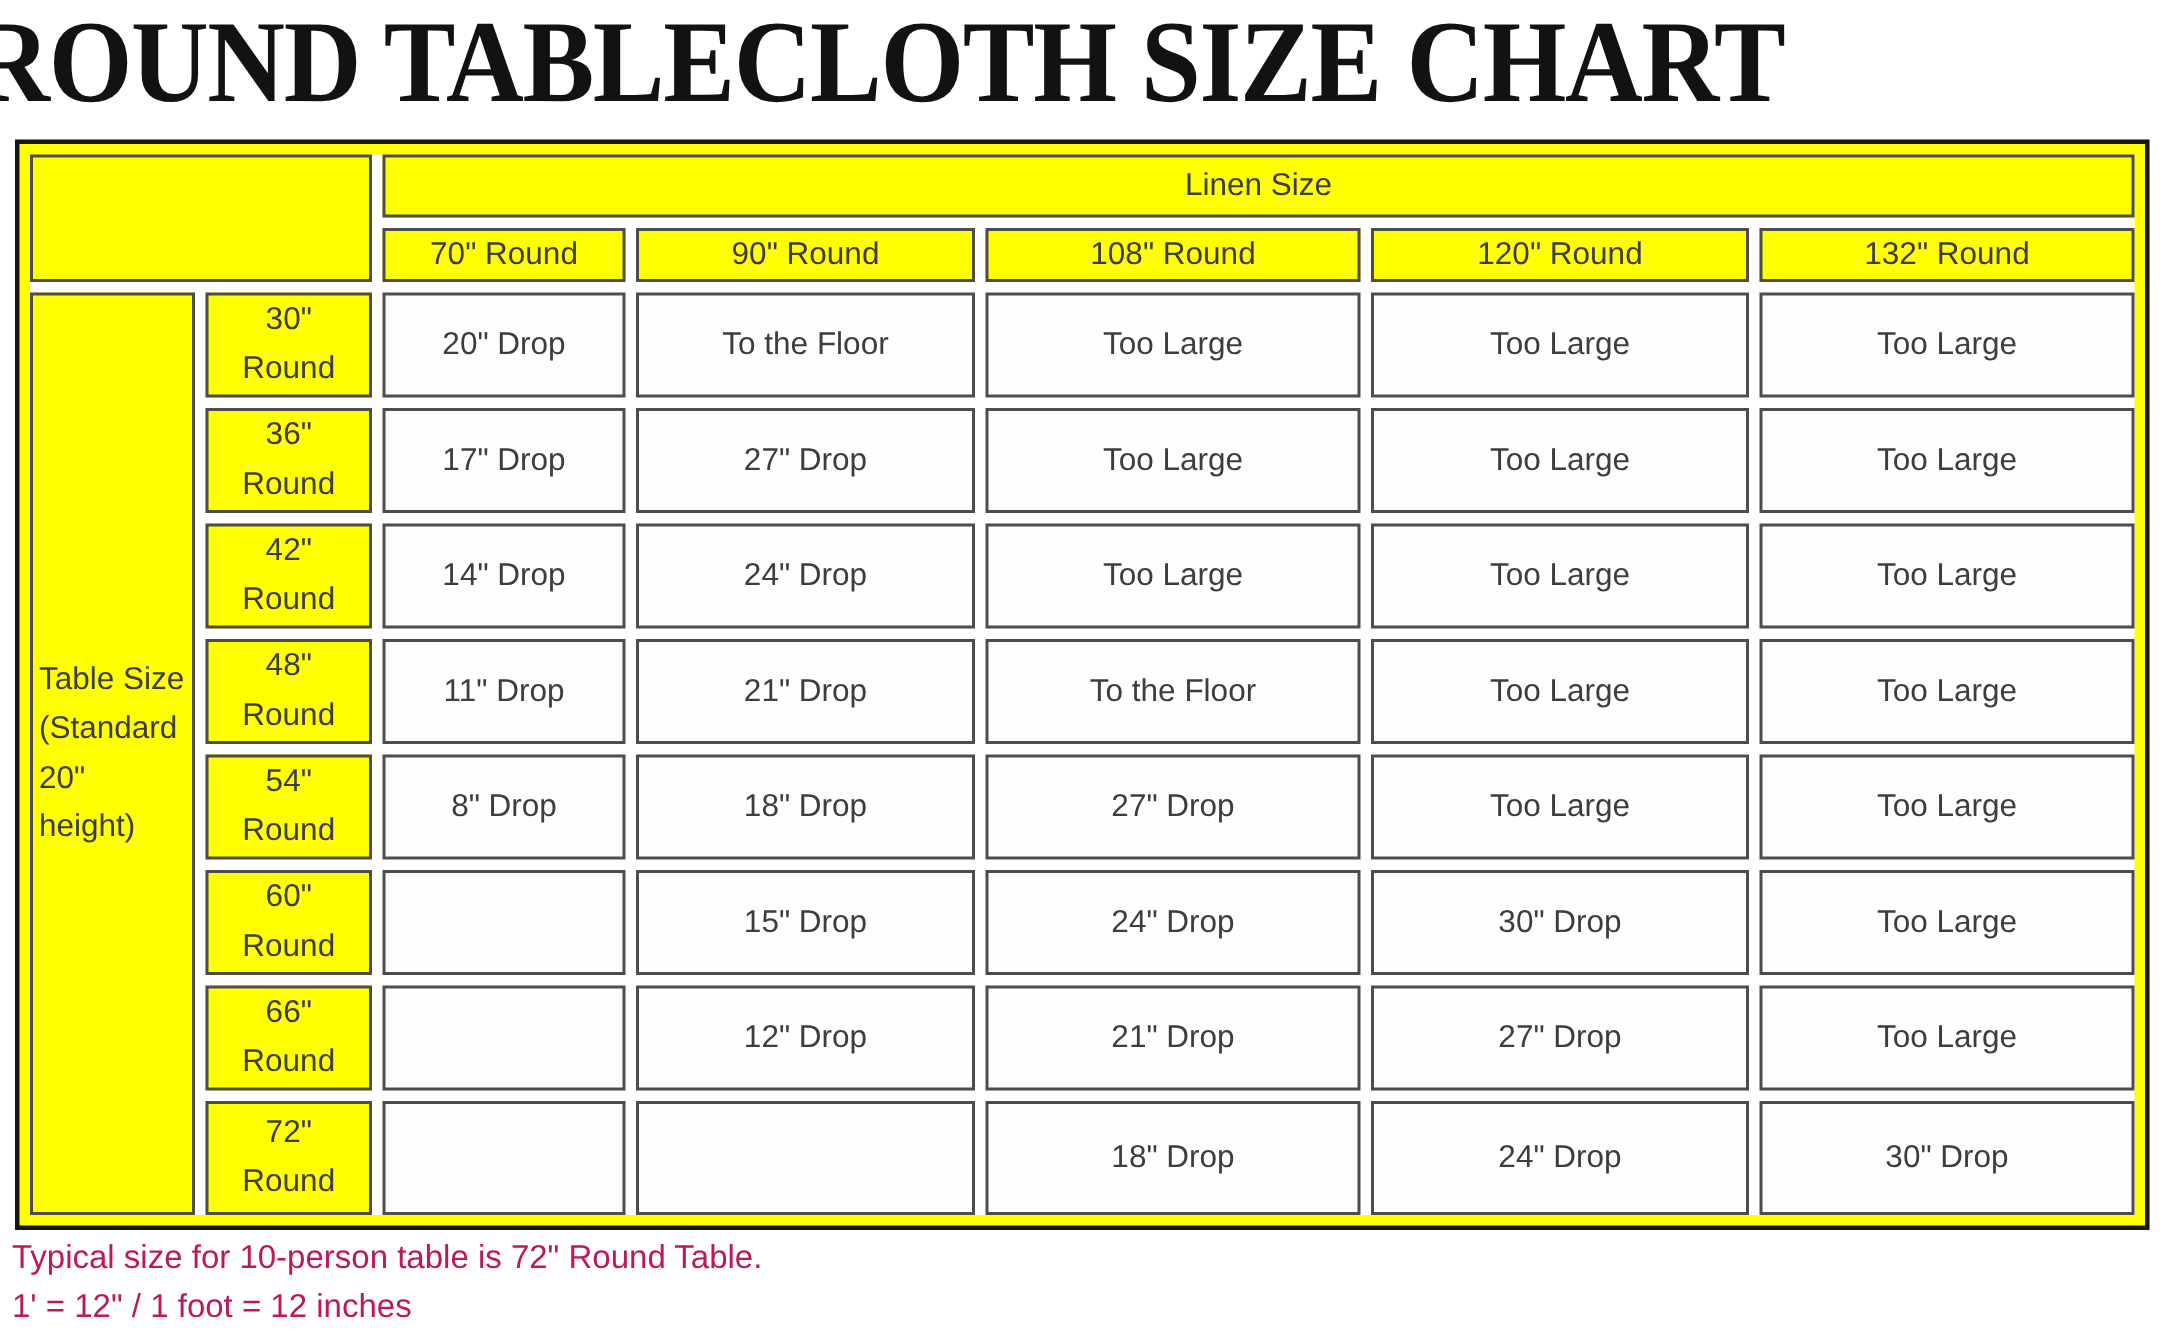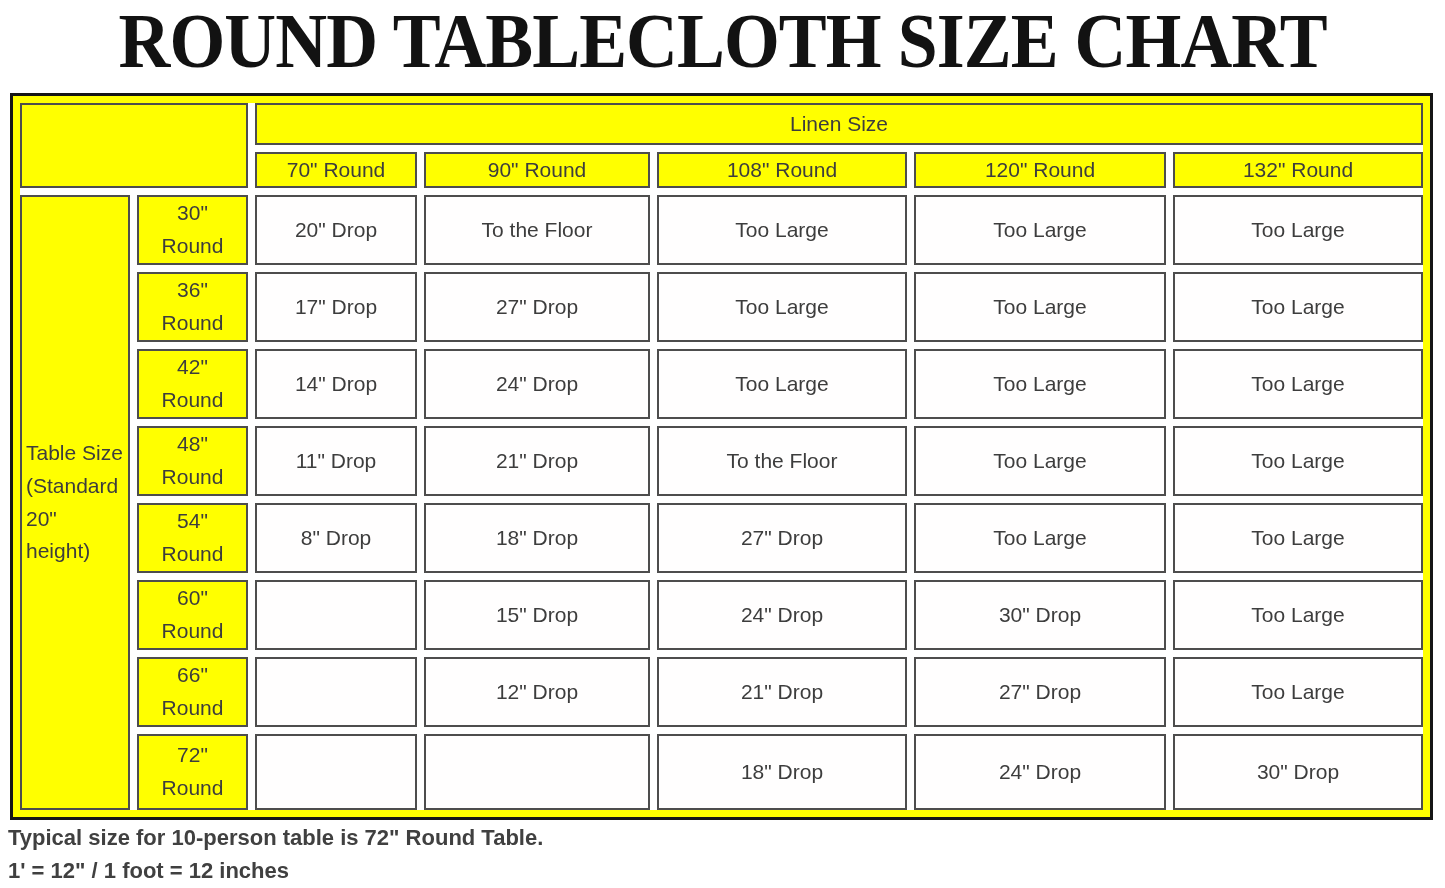--- a/index.html
+++ b/index.html
@@ -1,21 +1,21 @@
 <!DOCTYPE html>
 <html><head>
 <meta charset="utf-8">
 <style>
   html,body { margin:0; padding:0; }
   body {
     width:1445px; height:888px; background:#ffffff; position:relative;
     font-family:"Liberation Sans", sans-serif; color:#3d3d3d; overflow:hidden;
   }
   .title-bar {
-    position:absolute; top:0; left:0; width:1445px; height:82px;
+    position:absolute; top:0; left:0; width:1172px; height:82px;
     display:flex; align-items:center; justify-content:center;
   }
   .title-text {
     font-family:"Liberation Serif", serif; font-weight:bold; font-size:78px;
     color:#121212; white-space:nowrap; transform:scaleX(0.92); letter-spacing:-1px;
   }
   .frame {
     position:absolute; left:10px; top:93px;
     background:#ffff00; border:3px solid #161616; padding:7px;
   }
@@ -37,21 +37,21 @@
     grid-column:1; grid-row:3 / span 8;
     justify-content:flex-start; text-align:left; padding-left:4px;
     white-space:pre-line; line-height:1.55;
   }
   .rowhead { grid-column:2; white-space:pre-line; line-height:1.55; }
   .c3{grid-column:3}.c4{grid-column:4}.c5{grid-column:5}.c6{grid-column:6}.c7{grid-column:7}
   .r2{grid-row:2}.r3{grid-row:3}.r4{grid-row:4}.r5{grid-row:5}.r6{grid-row:6}
   .r7{grid-row:7}.r8{grid-row:8}.r9{grid-row:9}.r10{grid-row:10}
   .footer {
     position:absolute; left:8px; top:821px;
-    font-size:22px; line-height:33px; color:#404040;font-weight:bold;
+    font-size:22px; line-height:33px; color:#be185d;
   }
 </style>
 </head>
 <body>
 
 <div class="title-bar">
   <span class="title-text">ROUND TABLECLOTH SIZE CHART</span>
 </div>
 
 <div class="frame">

